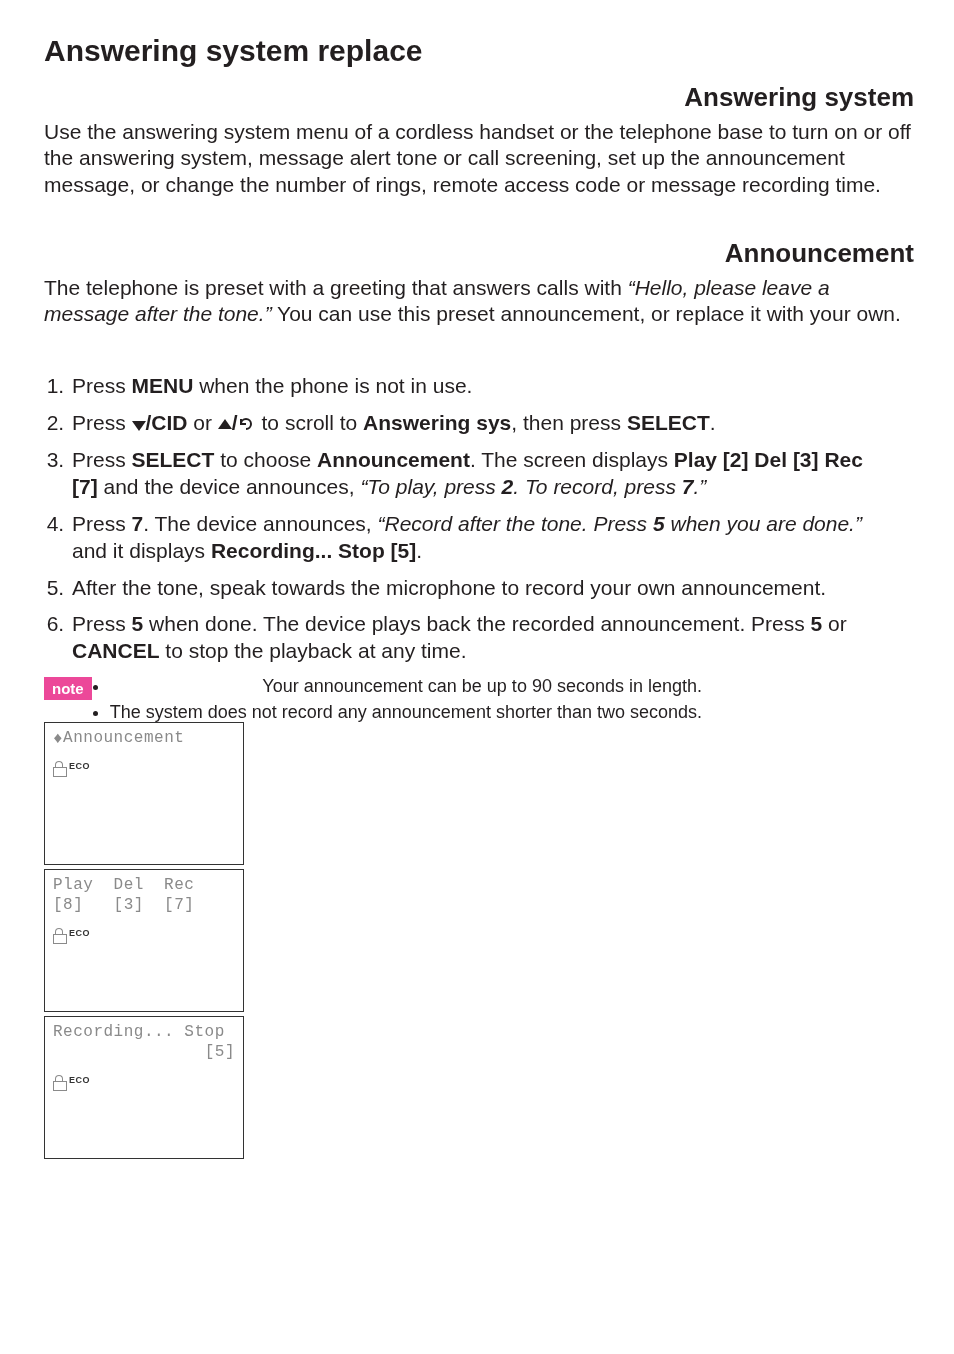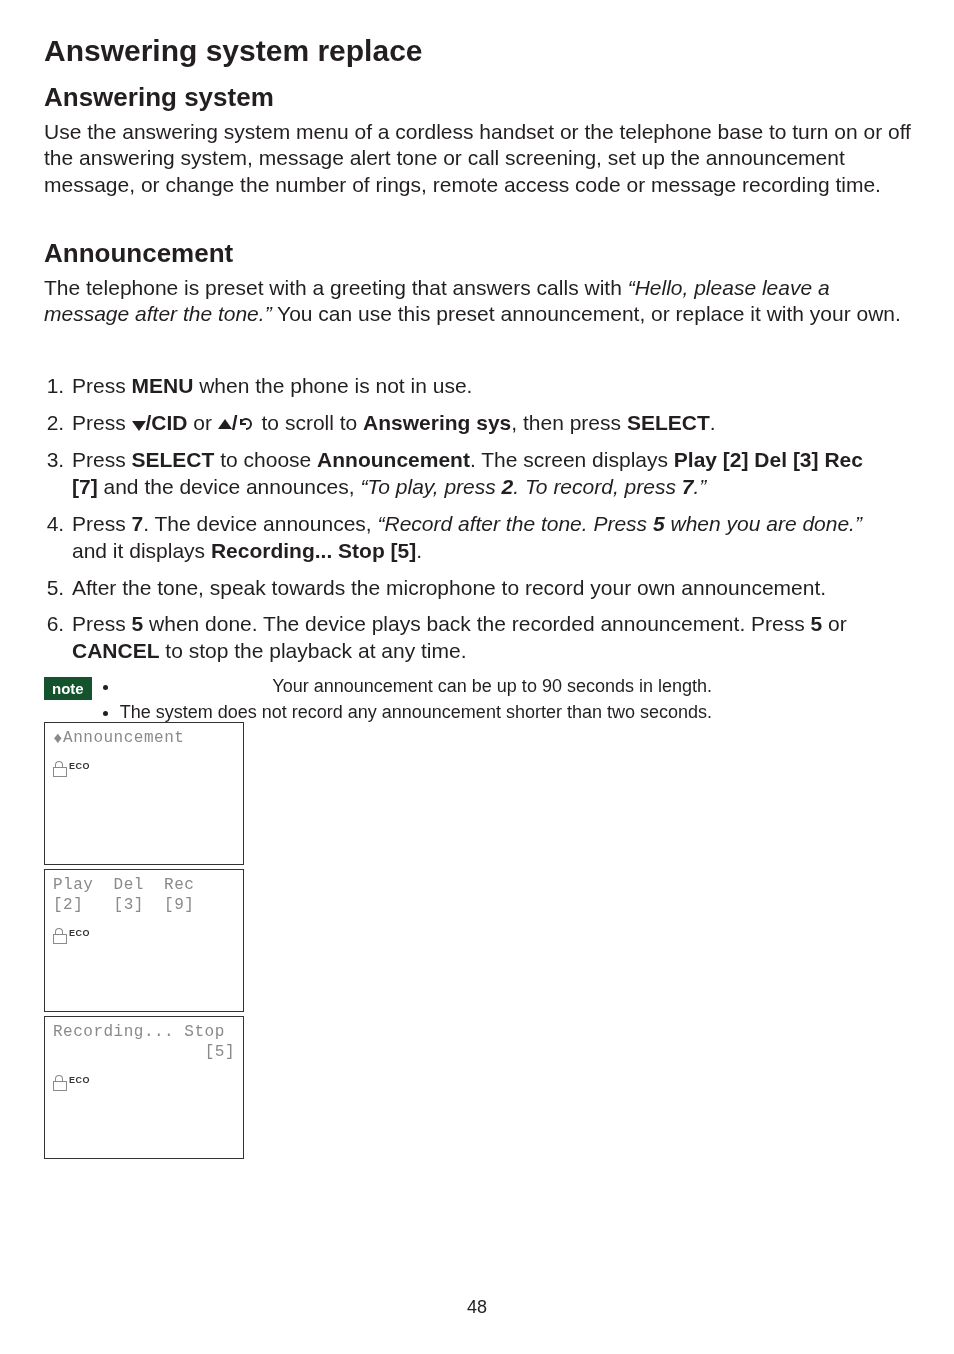--- a/index.html
+++ b/index.html
@@ -19,20 +19,21 @@
   }
   h1.title {
     font-size: 30px;
     font-weight: bold;
     margin: 0 0 14px 0;
   }
   h2.sub {
     font-size: 26px;
     font-weight: bold;
     margin: 0 0 6px 0;
+    text-align: right;
   }
   p.para {
     font-size: 21px;
     line-height: 1.25;
     margin: 0 0 40px 0;
   }
   .section-gap { margin-top: 36px; }
   .record-wrap {
     display: flex;
     align-items: flex-start;
@@ -53,27 +54,26 @@
     padding-left: 2px;
   }
   .bold { font-weight: bold; }
   .italic { font-style: italic; }
   .note-row {
     display: flex;
     align-items: flex-start;
     margin-top: 10px;
   }
   .note-badge {
-    background: #14532d;
+    background: #ec4899;
     color: #ffffff;
     font-size: 15px;
     font-weight: bold;
     padding: 3px 8px;
     font-family: Arial, sans-serif;
-    margin-right: 10px;
     flex-shrink: 0;
     margin-top: 2px;
   }
   ul.note-list {
     margin: 0;
     padding-left: 18px;
     font-size: 18px;
     line-height: 1.3;
   }
   ul.note-list li { margin-bottom: 2px; text-align: right; }
@@ -227,33 +227,32 @@
       <div class="lcd">
         <div class="line"><span class="arrow-ud">♦</span><span>Announcement</span></div>
         <div class="eco-row">
           <span class="lock-icon"></span>
           <span class="eco-text">ECO</span>
         </div>
       </div>
 
       <div class="lcd">
         <div class="line">Play  Del  Rec</div>
-        <div class="line row2">[2]   [3]  [9]</div>
+        <div class="line row2">[8]   [3]  [7]</div>
         <div class="eco-row">
           <span class="lock-icon"></span>
           <span class="eco-text">ECO</span>
         </div>
       </div>
 
       <div class="lcd">
         <div class="line">Recording... Stop</div>
         <div class="line row2 rec-right">[5]</div>
         <div class="eco-row">
           <span class="lock-icon"></span>
           <span class="eco-text">ECO</span>
         </div>
       </div>
 
     </div>
   </div>
 
-  <div class="pagenum">48</div>
 </div>
 
 </body></html>

